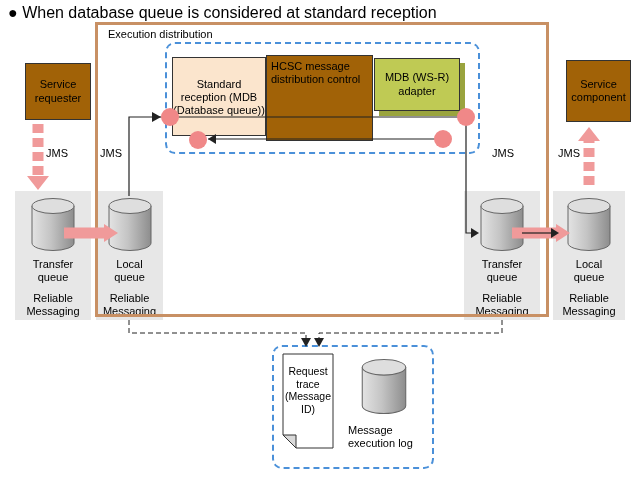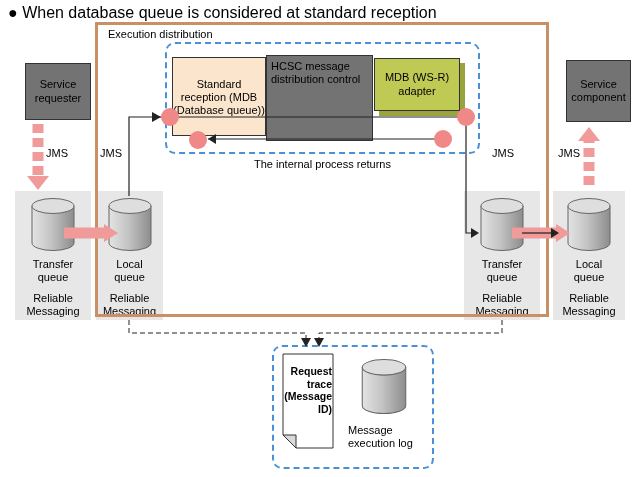--- a/index.html
+++ b/index.html
@@ -24,42 +24,42 @@
   .q-prod{margin-top:auto;margin-bottom:2px;width:62px;line-height:1.2;}
   .jms{white-space:nowrap;top:147px;}
   .proc-dashed{
     left:165px;top:42px;width:315px;height:112px;
     border:2px dashed var(--dashed-blue,#4a90d9);border-radius:10px;box-sizing:border-box;background:transparent;
   }
   .trace-dashed{
     left:272px;top:345px;width:162px;height:124px;
     border:2px dashed var(--dashed-blue,#4a90d9);border-radius:10px;box-sizing:border-box;background:#fff;
   }
-  .node{border:1px solid #333;box-sizing:border-box;background:#737373;text-align:center;line-height:1.2;}
+  .node{border:1px solid #333;box-sizing:border-box;background:#a16207;text-align:center;line-height:1.2;}
   .center-flex{display:flex;align-items:center;justify-content:center;}
   .svc-requester{left:25px;top:63px;width:66px;height:57px;}
   .svc-component{left:566px;top:60px;width:65px;height:62px;}
   .std-reception{left:172px;top:57px;width:94px;height:79px;background:var(--reception-fill,#fbe5cd);padding-top:20px;}
   .hcsc{left:266px;top:55px;width:107px;height:86px;text-align:left;padding:4px 3px 0 4px;}
   .mdb-adapter{
     left:374px;top:58px;width:86px;height:53px;
     background:var(--adapter-fill,#bfca54);
     box-shadow:5px 5px 0 var(--adapter-shadow,#9aa43e);
   }
   .internal-note{left:165px;top:158px;width:315px;text-align:center;}
   .overlay{left:0;top:0;pointer-events:none;}
   .line{stroke:#222;stroke-width:1.2;fill:none;}
   .blackhead{fill:#222;}
   .pinkline{stroke:var(--arrow-pink,#f09a9a);stroke-width:11;fill:none;}
   .pinkdash{stroke-dasharray:9 5;}
   .pinkhead{fill:var(--arrow-pink,#f09a9a);}
   .dashline{stroke:#222;stroke-width:1;fill:none;stroke-dasharray:5 3;}
   .conn-circle{fill:var(--circle-pink,#f08888);}
   .doc-wrap{left:282px;top:353px;width:52px;height:96px;}
-  .doc-text{position:absolute;left:2px;right:2px;top:12px;text-align:right;font-size:10.5px;line-height:1.2;font-weight:bold;}
+  .doc-text{position:absolute;left:2px;right:2px;top:12px;text-align:center;font-size:10.5px;line-height:1.2;}
   .log-cyl{left:360px;top:357px;}
   .log-label{left:348px;top:424px;width:72px;text-align:left;line-height:1.2;}
 </style>
 </head>
 <body>
 
 <svg width="0" height="0" style="position:absolute" aria-hidden="true">
   <defs>
     <linearGradient id="cylGrad" x1="0" y1="0" x2="1" y2="0">
       <stop offset="0" stop-color="#e3e3e3"></stop>
@@ -115,21 +115,20 @@
 
   <div class="abs jms" style="left:46px;">JMS</div>
   <div class="abs jms" style="left:100px;">JMS</div>
   <div class="abs jms" style="left:492px;">JMS</div>
   <div class="abs jms" style="left:558px;">JMS</div>
 
   <div class="abs proc-dashed"></div>
   <div class="abs node std-reception">Standard reception (MDB (Database queue))</div>
   <div class="abs node hcsc">HCSC message distribution control</div>
   <div class="abs node mdb-adapter center-flex">MDB (WS-R) adapter</div>
-  <div class="abs internal-note">The internal process returns</div>
 
   <div class="abs node svc-requester center-flex">Service requester</div>
   <div class="abs node svc-component center-flex">Service component</div>
 
   <div class="abs trace-dashed"></div>
   <div class="abs doc-wrap">
     <svg width="52" height="96" viewBox="0 0 52 96">
       <path d="M1,1 H51 V95 H14 L1,82 Z" fill="#fff" stroke="#333"></path>
       <path d="M1,82 H14 V95 Z" fill="#d9d9d9" stroke="#333"></path>
     </svg>

